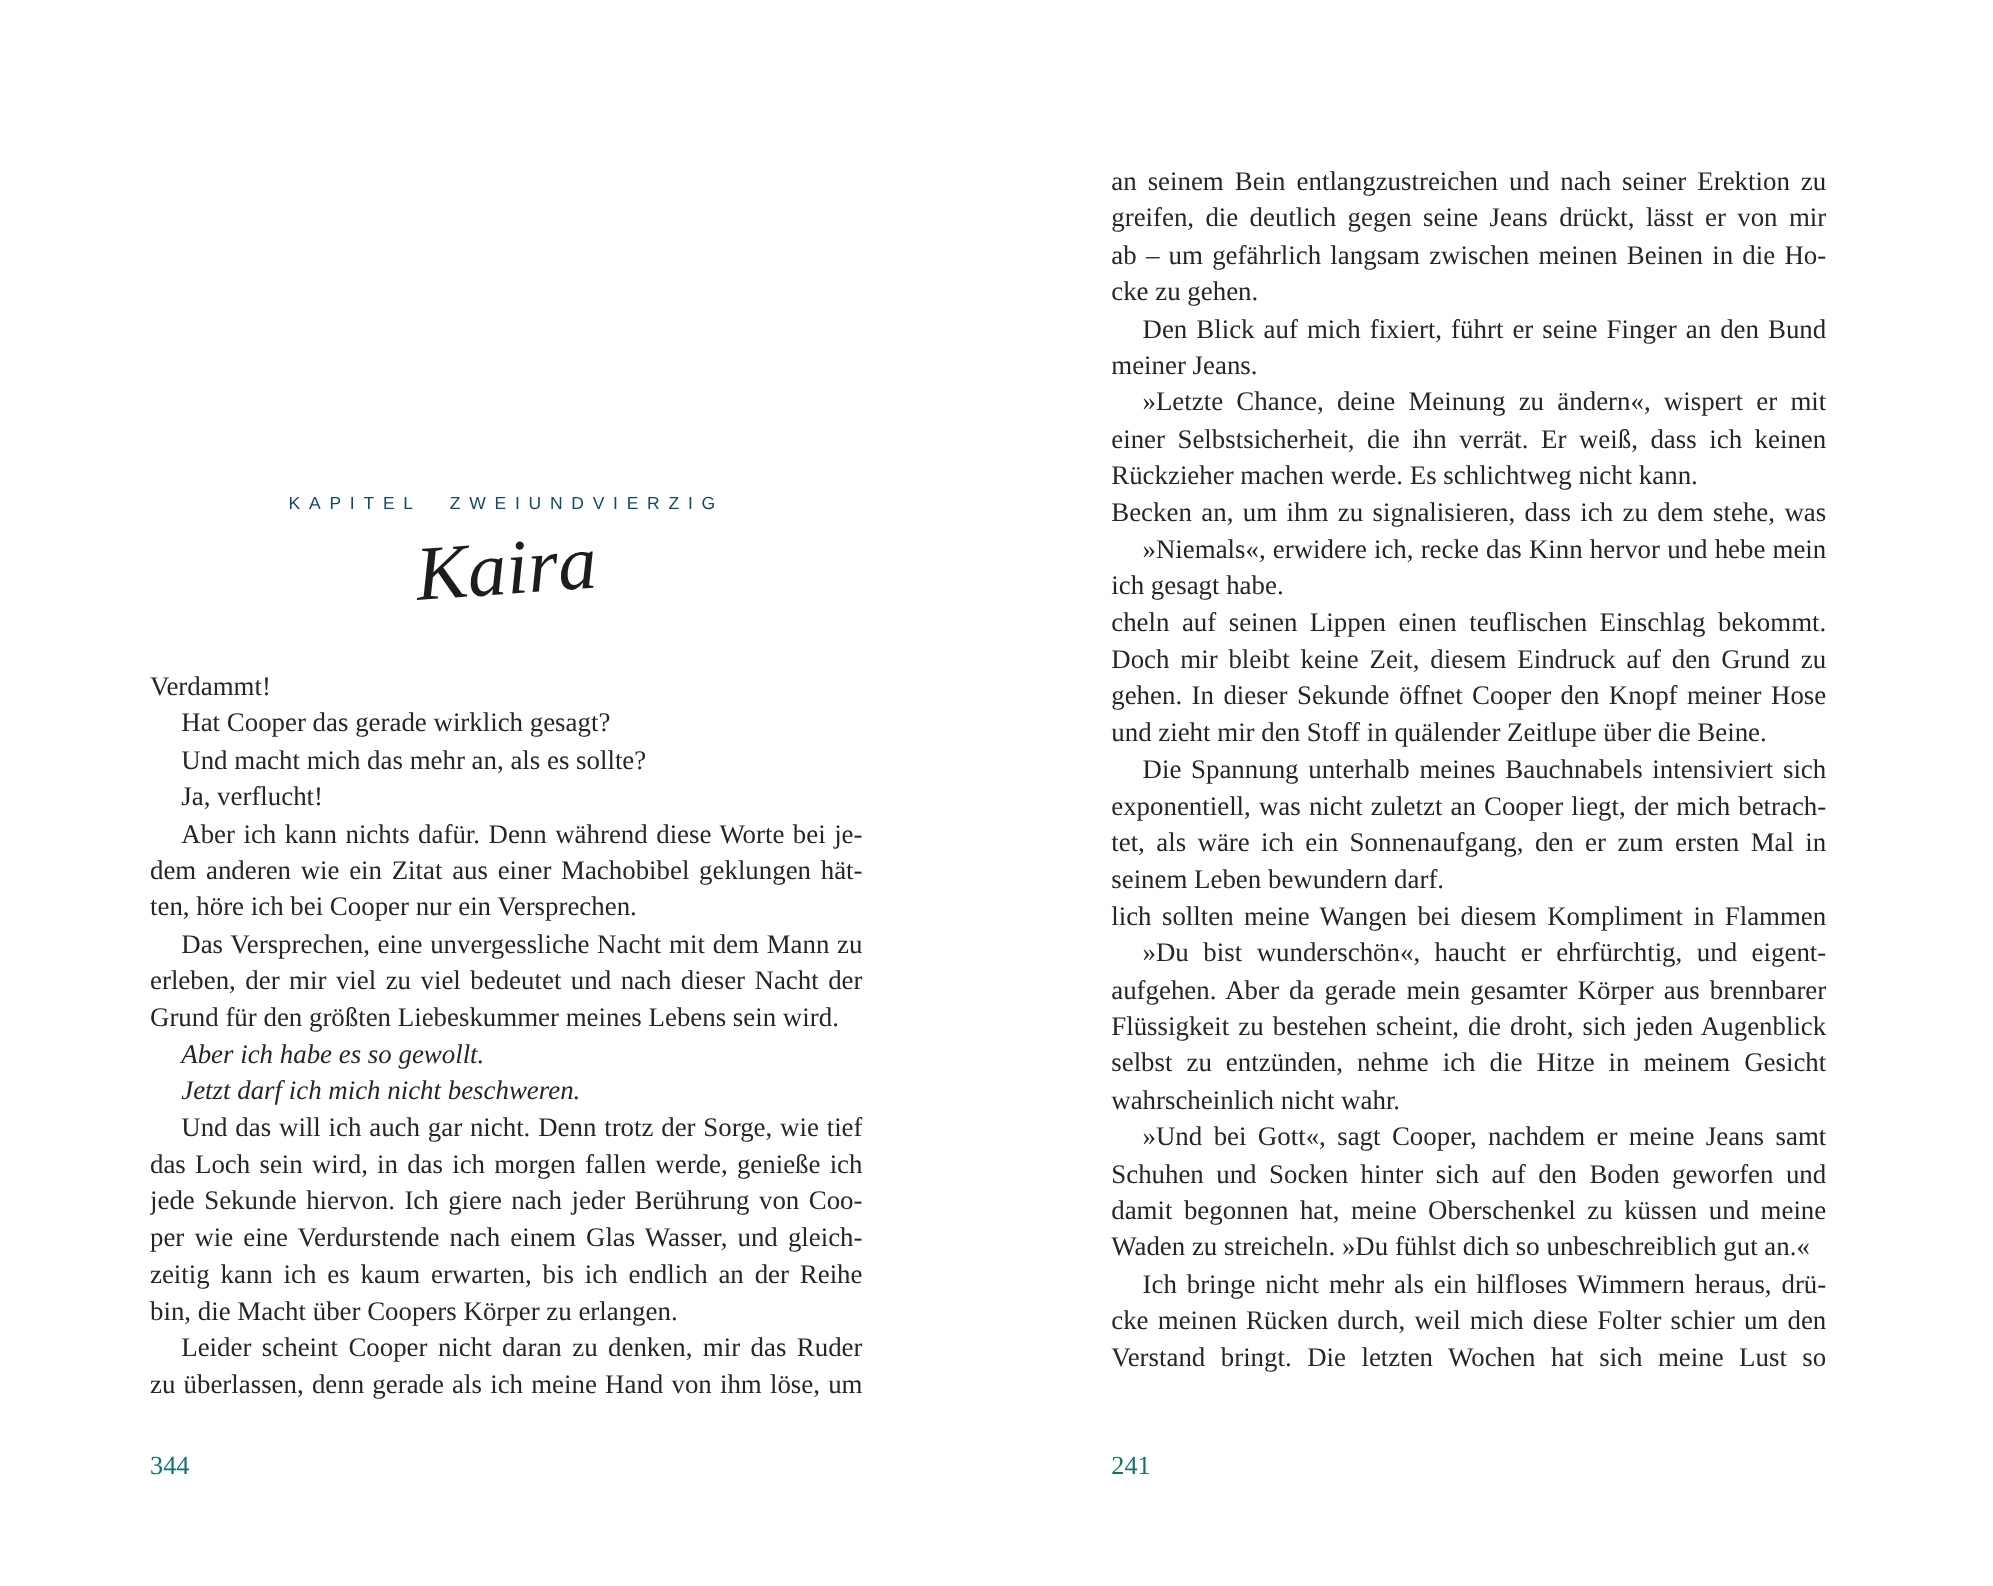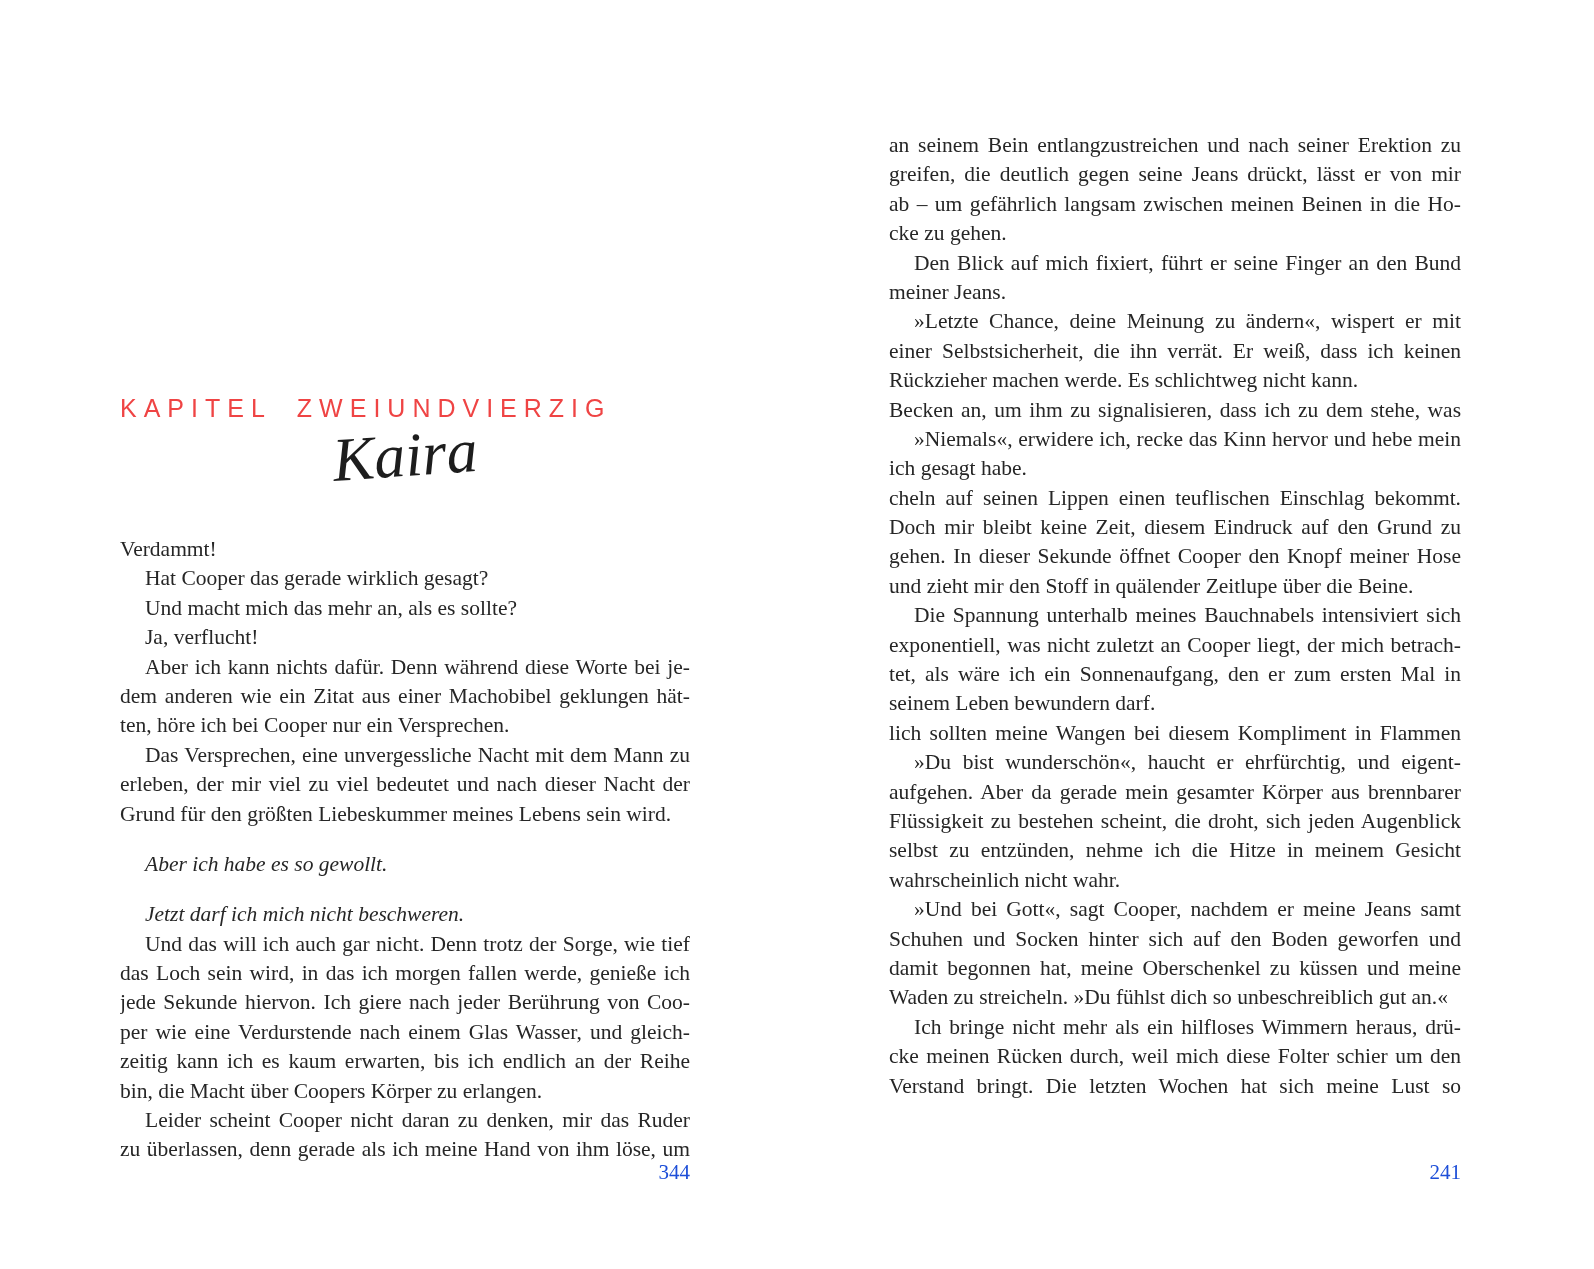--- a/index.html
+++ b/index.html
@@ -22,26 +22,27 @@
     height: 100%;
   }
   .col-left  { left: 120px; width: 570px; }
   .col-right { left: 889px; width: 572px; }
 
   .chapter-label {
     position: absolute;
     top: 394px;
     left: 0;
     right: 0;
+    text-align: center;
     font-family: "Liberation Sans", sans-serif;
-    font-size: 25px;
+    font-size: 14px;
     font-weight: 400;
     letter-spacing: 7px;
     word-spacing: 12px;
-    color: #ef4444;
+    color: #0c4a6e;
     white-space: nowrap;
   }
   .chapter-title {
     position: absolute;
     top: 420px;
     left: 0;
     right: 0;
     text-align: center;
     font-family: "Liberation Serif", serif;
     font-style: italic;
@@ -74,31 +75,30 @@
     display: inline-block;
     width: 100%;
     height: 0;
   }
   .line.indent {
     padding-left: 25px;
     box-sizing: border-box;
   }
   .line.italic {
     font-style: italic;
-    margin-top: 21px;
   }
 
   .page-number {
     position: absolute;
     top: 1160px;
     left: 0;
     right: 0;
-    text-align: right;
+    text-align: left;
     font-size: 21px;
-    color: #1d4ed8;
+    color: #0f766e;
   }
 </style>
 </head>
 <body>
 
 <div class="spread">
 
   <div class="col col-left">
     <div class="chapter-label">KAPITEL ZWEIUNDVIERZIG</div>
     <div class="chapter-title">Kaira</div>

